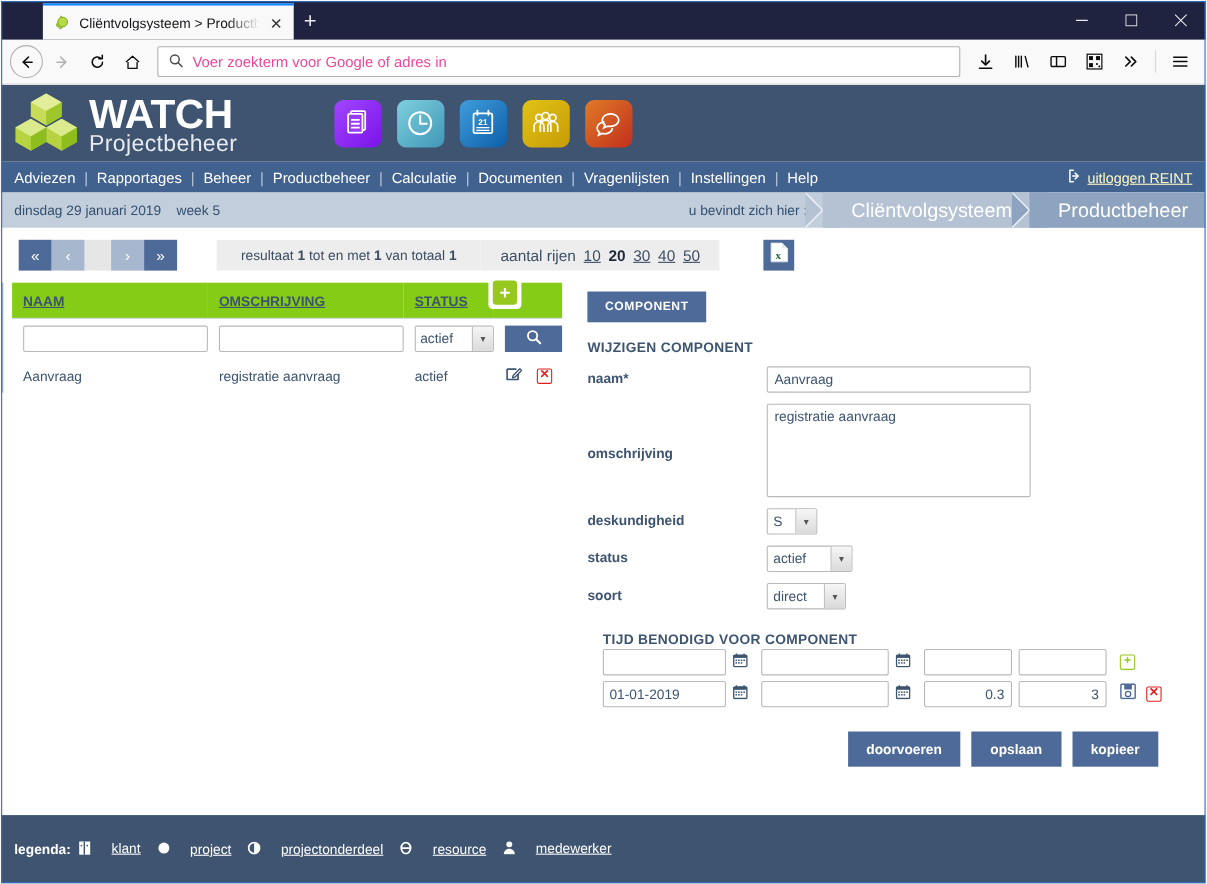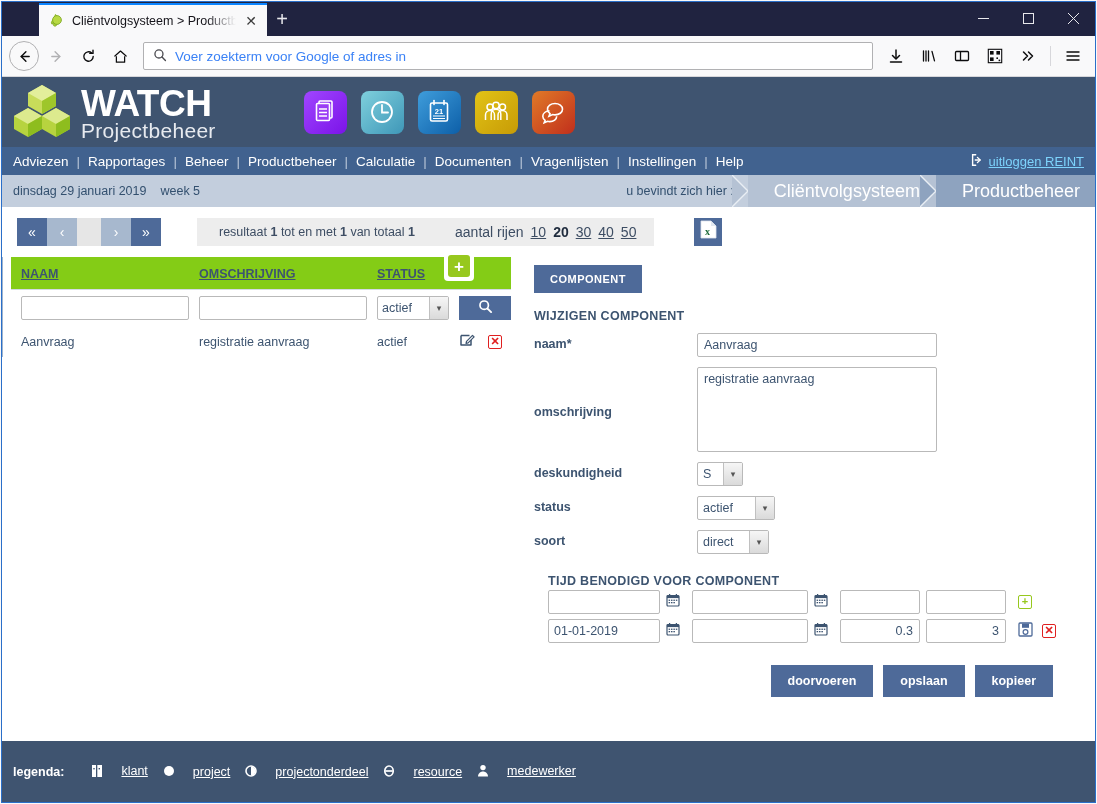--- a/index.html
+++ b/index.html
@@ -79,21 +79,21 @@
     color:#0c0c0d; font-size:16px; cursor:pointer;
   }
   .navbtn.back { border:1px solid #b1b1b3; color:#0c0c0d; }
   .navbtn.fwd { color:#b1b1b3; }
   .urlbar {
     flex:1 1 auto; height:28px; margin:0 6px;
     background:#fff; border:1px solid #b1b1b3; border-radius:2px;
     display:flex; align-items:center; gap:8px; padding:0 9px;
     font-size:13.5px; color:#737373;
   }
-  .urlbar .ph { color:#3b82f6; }
+  .urlbar .ph { color:#ec4899; }
   .tools { display:flex; align-items:center; gap:3px; }
   .tool {
     width:30px; height:30px;
     display:flex; align-items:center; justify-content:center;
     color:#0c0c0d; cursor:pointer;
   }
   .tool-sep { width:1px; height:20px; background:#d7d7db; margin:0 4px; }
 
   
   #page { flex:1 1 auto; background:#fff; overflow:hidden; position:relative; }
@@ -124,21 +124,21 @@
     height:28px; background:#41628f;
     display:flex; align-items:center;
     padding-left:12px; font-size:13.5px; color:#ffffff;
     position:relative;
   }
   .wh-nav a { color:#fff; text-decoration:none; cursor:pointer; }
   .nav-sep { color:#b9c6d8; margin:0 8px; }
   .logout {
     position:absolute; right:12px; top:0; height:28px;
     display:flex; align-items:center; gap:5px;
-    font-size:13px; color:#7dd3fc;
+    font-size:13px; color:#fef9c3;
   }
   .logout .lbl { text-decoration:underline; cursor:pointer; }
 
   .wh-breadcrumb {
     height:32px; background:#c3cedd;
     display:flex; align-items:center;
     font-size:12.5px; color:#33506f; position:relative;
   }
   .bc-date { padding-left:12px; display:flex; gap:14px; }
   .bc-right {
@@ -323,21 +323,21 @@
     font-size:12.5px; font-weight:bold; padding:9px 17px;
     font-family:"Liberation Sans", sans-serif; cursor:pointer;
   }
 
   .legend {
     position:absolute; left:0; right:0; bottom:0; height:62px;
     background:#3f5470; color:#fff;
     display:flex; align-items:center; gap:7px;
     padding-left:12px; font-size:12.5px;
   }
-  .legend b { margin-right:20px; }
+  .legend b { margin-right:0; }
   .legend .lg { display:flex; align-items:flex-start; gap:18px; margin-right:8px;text-decoration:underline; }
 </style>
 </head>
 <body>
 
 <div id="browser">
   <div class="win-frame"></div>
 
   <div class="tabstrip">
     <div class="tab">

